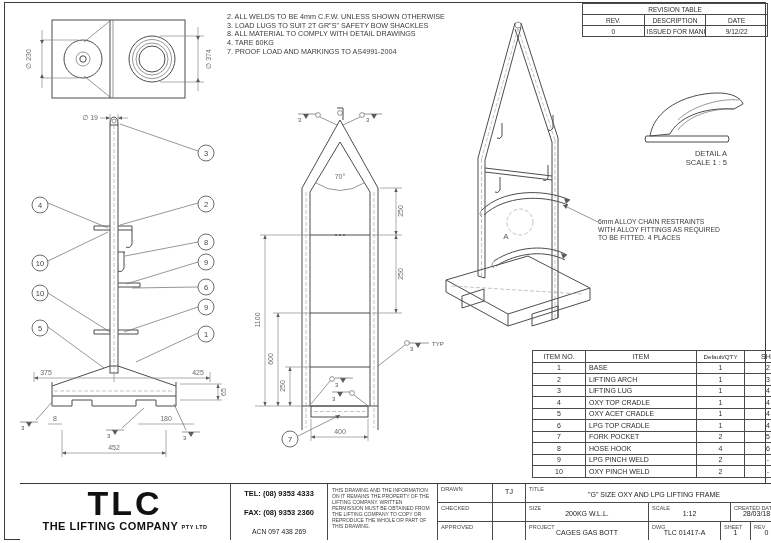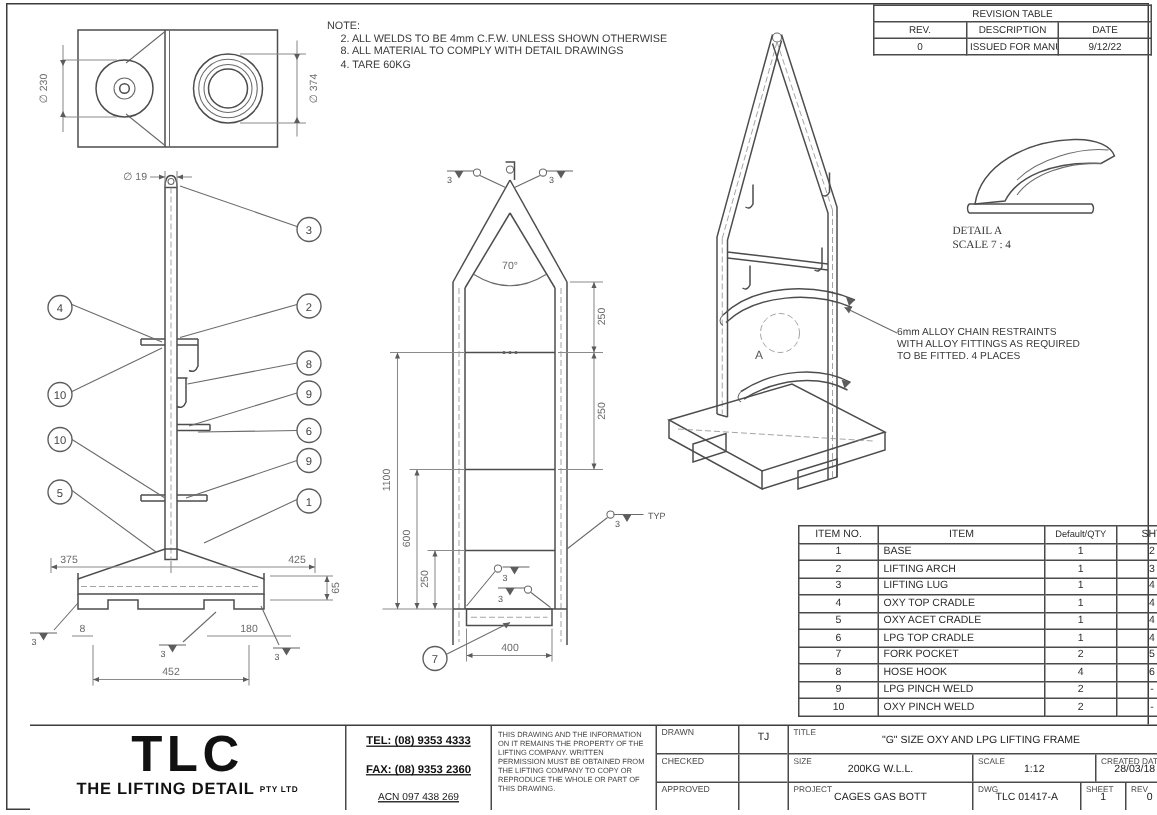--- a/index.html
+++ b/index.html
@@ -16,38 +16,38 @@
   .weldtxt{font:6px "Liberation Sans",sans-serif;fill:#555;}
   .balloon-c{fill:#fff;stroke:#5c5c5c;stroke-width:.9;}
   .balloon-t{font:7.5px "Liberation Sans",sans-serif;fill:#444;text-anchor:middle;}
   .tri{fill:#5c5c5c;}
   
   #notes{left:218px;top:13px;width:250px;font-size:7.2px;line-height:8.7px;color:#3b3b3b;}
   #notes .itm{padding-left:9px;}
   
   #chain-note{left:598px;top:218px;width:168px;font-size:6.8px;line-height:8.2px;color:#3b3b3b;}
   
-  #detail-a-label{left:635px;top:149px;width:92px;text-align:left;font-size:7.5px;line-height:9px;color:#3b3b3b;font-family:Liberation Serif, serif;}
+  #detail-a-label{left:635px;top:149px;width:92px;text-align:right;font-size:7.5px;line-height:9px;color:#3b3b3b;}
   
   #rev-table{left:582px;top:3px;width:186px;border-collapse:collapse;table-layout:fixed;font-size:6.6px;color:#2d2d2d;}
   #rev-table td,#rev-table th{border:1px solid #4a4a4a;padding:0 2px;height:10px;text-align:center;font-weight:normal;overflow:hidden;white-space:nowrap;}
   
   #bom-table{left:532px;top:350px;width:232px;border-collapse:collapse;table-layout:fixed;font-size:7px;color:#2d2d2d;}
   #bom-table td,#bom-table th{border:1px solid #4a4a4a;padding:0 3px;height:10.5px;text-align:center;font-weight:normal;overflow:hidden;white-space:nowrap;}
   #bom-table td.item-name{text-align:left;}
   
   #title-block{left:20px;top:483px;width:762px;height:57px;border-top:1px solid #3c3c3c;box-sizing:border-box;display:flex;background:#fff;}
   .tb-cell{border-right:1px solid #4a4a4a;box-sizing:border-box;position:relative;}
   .tb-label{font-size:5.5px;color:#4a4a4a;position:absolute;left:3px;top:2px;}
   .tb-value{width:100%;text-align:center;font-size:7px;color:#222;position:absolute;left:0;top:55%;transform:translateY(-50%);white-space:nowrap;}
   #tb-logo{width:211px;text-align:center;}
   #tb-logo .big{font-size:34px;font-weight:bold;letter-spacing:3px;color:#111;line-height:34px;margin-top:2px;}
   #tb-logo .nm{font-size:11px;font-weight:bold;color:#111;letter-spacing:.5px;}
   #tb-logo .sfx{font-size:5.5px;font-weight:bold;vertical-align:1px;}
-  #tb-contact{width:97px;display:flex;flex-direction:column;justify-content:space-around;text-align:center;text-decoration:underline;}
+  #tb-contact{width:97px;display:flex;flex-direction:column;justify-content:space-around;text-align:center;}
   #tb-contact .c1{font-size:7.5px;font-weight:bold;color:#111;}
   #tb-contact .c2{font-size:6.8px;color:#222;}
   #tb-disc{width:110px;font-size:5px;line-height:6px;color:#444;padding:3px 4px;text-transform:uppercase;}
   #tb-sign{width:88px;display:flex;flex-direction:column;}
   #tb-sign .row{flex:1;display:flex;border-bottom:1px solid #4a4a4a;}
   #tb-sign .row:last-child{border-bottom:none;}
   #tb-sign .lab{width:55px;font-size:5.8px;color:#4a4a4a;padding:2px 0 0 3px;border-right:1px solid #4a4a4a;box-sizing:border-box;}
   #tb-sign .val{flex:1;font-size:7px;text-align:center;padding-top:4px;color:#222;}
   #tb-right{flex:1;display:flex;flex-direction:column;border-right:none;}
   #tb-right .r{display:flex;border-bottom:1px solid #4a4a4a;flex:1;}
@@ -393,34 +393,35 @@
     <path class="lt" d="M94,21 C72,20 48,28 38,42"></path>
     <path class="lt" d="M99,12 C80,10 52,18 38,32"></path>
     <line class="ln" x1="6" y1="48" x2="88" y2="48"></line>
     <line class="ln" x1="6" y1="54" x2="88" y2="54"></line>
     <path class="ln" d="M6,48 Q4,51 6,54"></path>
     <path class="ln" d="M88,48 Q90,51 88,54"></path>
   </g>
 </svg>
 <div class="abs" id="detail-a-label">
   <div>DETAIL A</div>
-  <div>SCALE 7 : 4</div>
+  <div>SCALE 1 : 5</div>
 </div>
 
 <div class="abs" id="chain-note">
   <div>6mm ALLOY CHAIN RESTRAINTS</div>
   <div>WITH ALLOY FITTINGS AS REQUIRED</div>
   <div>TO BE FITTED. 4 PLACES</div>
 </div>
 
 <div class="abs" id="notes">
-  <div>NOTE:</div>
   <div class="itm">2. ALL WELDS TO BE 4mm C.F.W. UNLESS SHOWN OTHERWISE</div>
+  <div class="itm">3. LOAD LUGS TO SUIT 2T GR"S" SAFETY BOW SHACKLES</div>
   <div class="itm">8. ALL MATERIAL TO COMPLY WITH DETAIL DRAWINGS</div>
   <div class="itm">4. TARE 60KG</div>
+  <div class="itm">7. PROOF LOAD AND MARKINGS TO AS4991-2004</div>
 </div>
 
 <table class="abs" id="rev-table">
   <tbody>
         <tr>
     <td colspan="3">REVISION TABLE</td>
   </tr>
   <tr>
     <td style="width:28px">REV.</td>
     <td style="width:120px">DESCRIPTION</td>
@@ -501,21 +502,21 @@
           <td class="item-name">OXY PINCH WELD</td>
           <td>2</td>
           <td>-</td>
         </tr>
 </tbody>
     </table>
 
 <div class="abs" id="title-block">
   <div class="tb-cell" id="tb-logo">
     <div class="big">TLC</div>
-    <div class="nm"><span>THE LIFTING DETAIL</span> <span class="sfx">PTY LTD</span></div>
+    <div class="nm"><span>THE LIFTING COMPANY</span> <span class="sfx">PTY LTD</span></div>
   </div>
   <div class="tb-cell" id="tb-contact">
     <div class="c1">TEL: (08) 9353 4333</div>
     <div class="c1">FAX: (08) 9353 2360</div>
     <div class="c2">ACN 097 438 269</div>
   </div>
   <div class="tb-cell" id="tb-disc">THIS DRAWING AND THE INFORMATION ON IT REMAINS THE PROPERTY OF THE LIFTING COMPANY. WRITTEN PERMISSION MUST BE OBTAINED FROM THE LIFTING COMPANY TO COPY OR REPRODUCE THE WHOLE OR PART OF THIS DRAWING.</div>
   <div class="tb-cell" id="tb-sign">
     <div class="row">
       <div class="lab">DRAWN</div>

